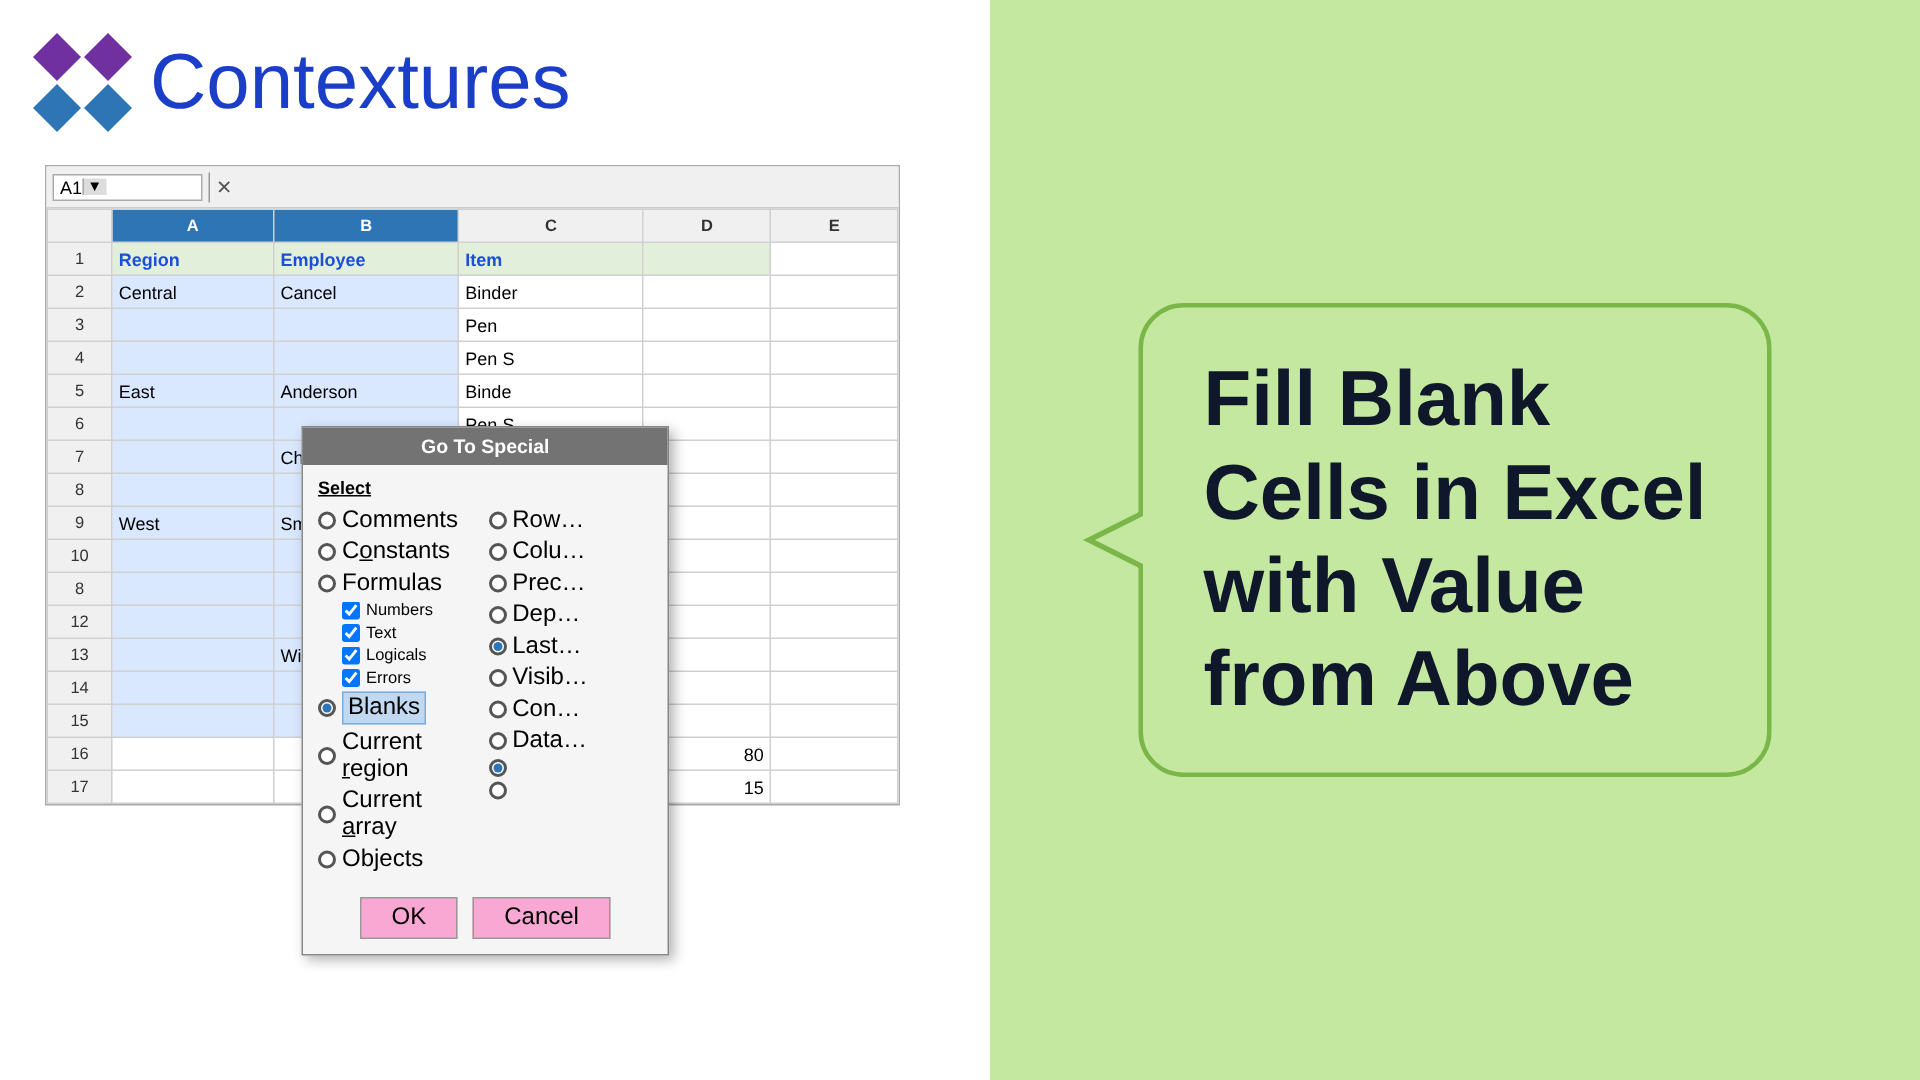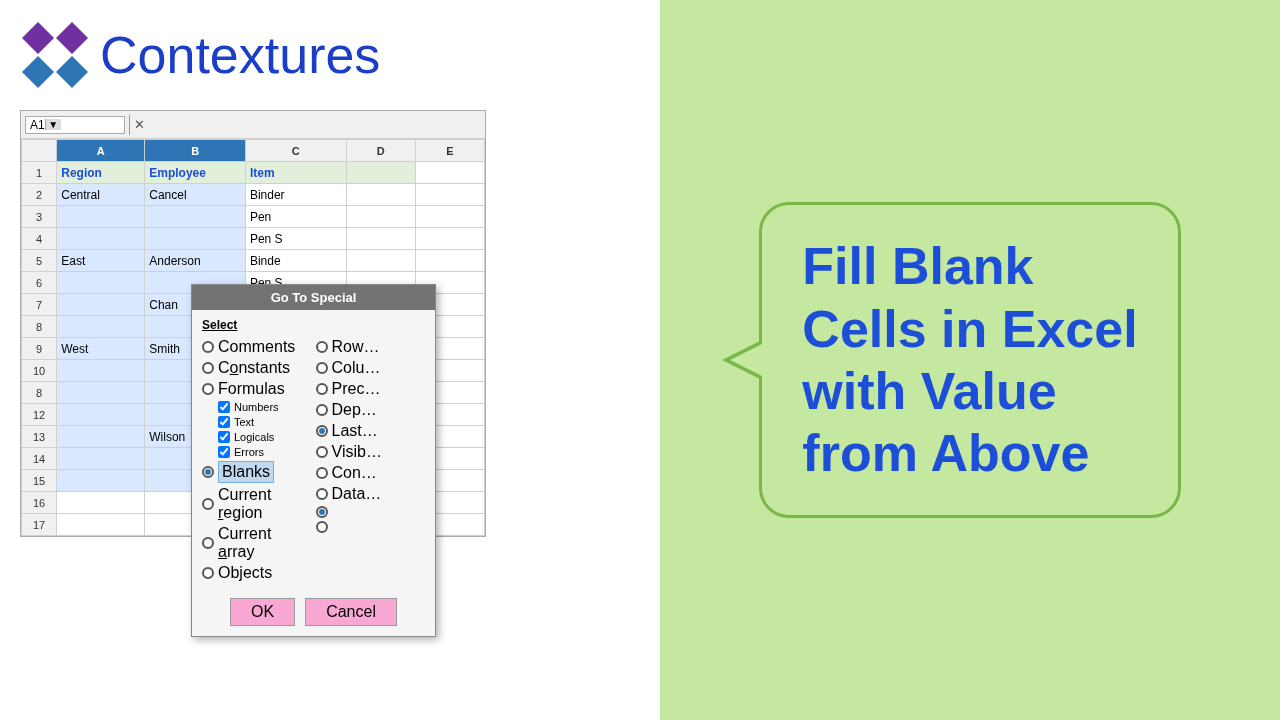--- a/index.html
+++ b/index.html
@@ -37,21 +37,22 @@
     .logo-text {
       font-size: 52px;
       font-weight: normal;
       color: #1a3ec7;
       font-family: Arial, sans-serif;
     }
 
     
     .spreadsheet-container {
       position: relative;
-      width: 466px;
+      width: 570px;
+      margin-left: 10px;
       border: 1px solid #aaa;
       background: #fff;
     }
 
     
     .name-box-row {
       display: flex;
       align-items: center;
       background: #f0f0f0;
       border-bottom: 1px solid #ccc;
@@ -268,21 +269,21 @@
       transform: translateY(-50%);
       width: 0;
       height: 0;
       border-top: 17px solid transparent;
       border-bottom: 17px solid transparent;
       border-right: 34px solid #c5e8a0;
     }
     .bubble-text {
       font-size: 52px;
       font-weight: 900;
-      color: #1d4ed8;
+      color: #0f172a;
       line-height: 1.2;
       text-align: left;
       font-family: Arial Black, Arial, sans-serif;
     }
 
     
     .radio-filled {
       width: 12px;
       height: 12px;
       border-radius: 50%;

